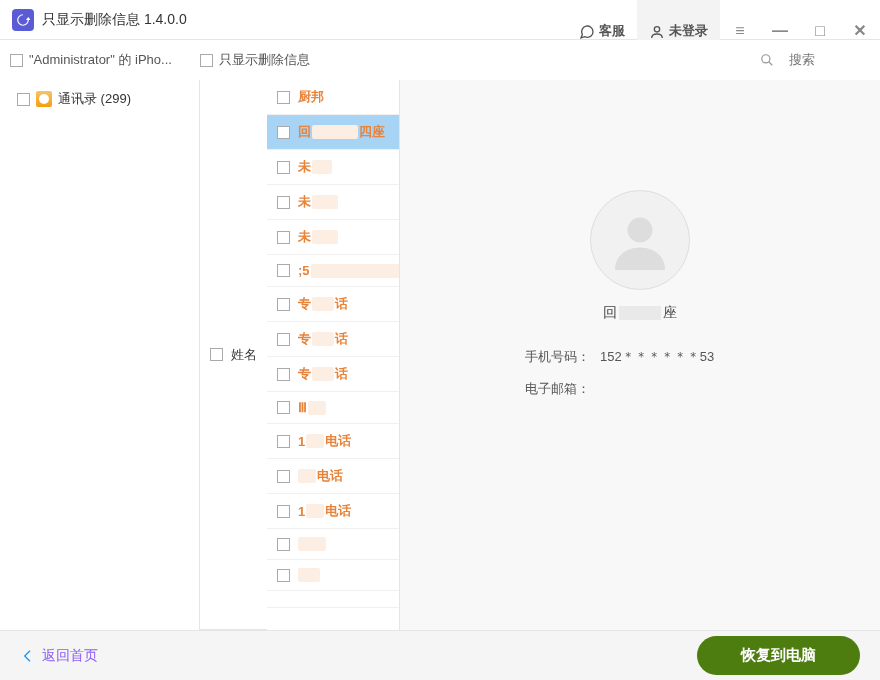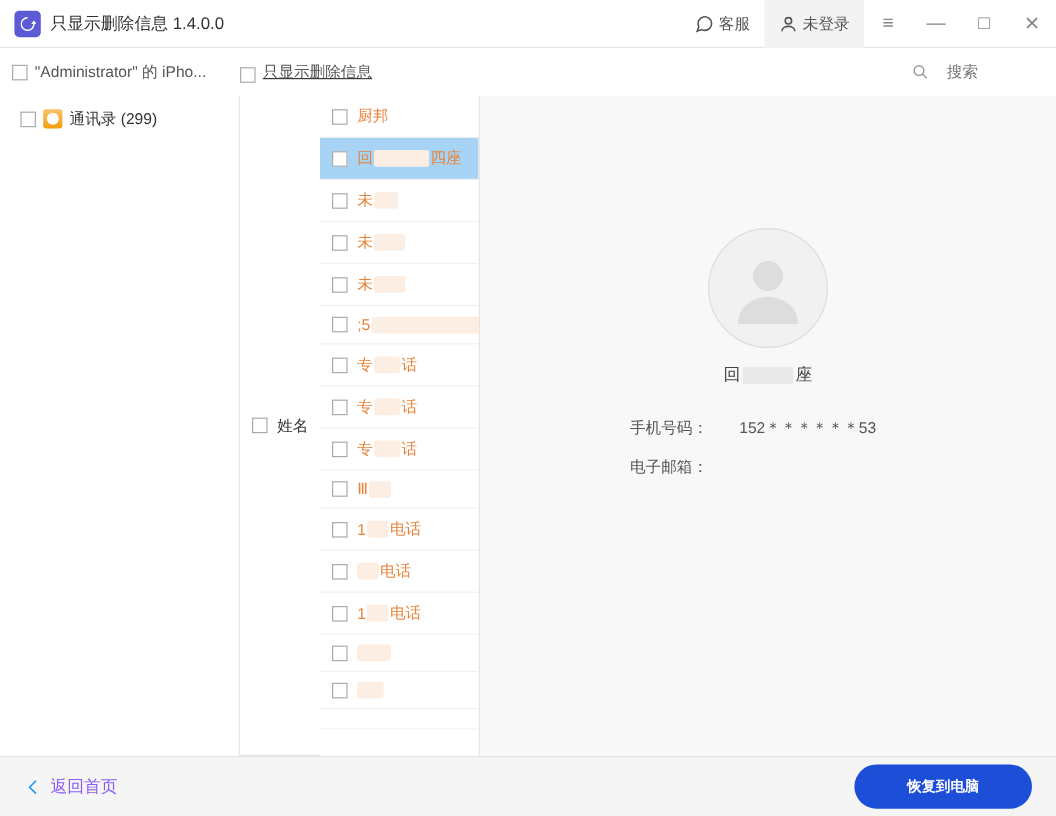--- a/index.html
+++ b/index.html
@@ -3,62 +3,62 @@
 <meta charset="utf-8">
 <style>
 * { box-sizing: border-box; margin: 0; padding: 0; font-family: "Microsoft YaHei", Arial, sans-serif; }
 body { width: 880px; height: 680px; overflow: hidden; background: #fff; color: #333; font-size: 13px; }
 
 .titlebar { height: 40px; display: flex; align-items: center; border-bottom: 1px solid #e5e5e5; background: #fff; }
 .app-logo { width: 22px; height: 22px; margin: 0 8px 0 12px; background: #5b5bd6; border-radius: 4px; display: flex; align-items: center; justify-content: center; }
 .app-logo svg { width: 14px; height: 14px; }
 .app-title { font-size: 14px; color: #333; }
 .titlebar-spacer { flex: 1; }
-.titlebar-btn { height: 40px; padding: 0 12px; display: flex; align-items: center; gap: 4px; color: #555; cursor: pointer; font-size: 13px; }
+.titlebar-btn { height: 40px; padding: 0 12px; display: flex; align-items: flex-end; gap: 4px; color: #555; cursor: pointer; font-size: 13px; font-weight: bold; }
 .login-btn { background: #f3f3f3; }
 .win-btn { width: 40px; justify-content: center; color: #888; font-size: 16px; }
 
 .toolbar { height: 40px; display: flex; align-items: center; padding: 0 10px; }
 .tool-left { width: 190px; display: flex; align-items: center; gap: 6px; }
-.tool-mid { display: flex; align-items: flex-end; gap: 6px; text-decoration: underline; }
+.tool-mid { display: flex; align-items: center; gap: 6px; }
 .tool-spacer { flex: 1; }
 .search-wrap { display: flex; align-items: center; gap: 4px; width: 110px; border-bottom: 1px solid transparent; color: #999; }
 .search-wrap input { border: none; outline: none; width: 80px; font-size: 13px; color: #4d7c0f; margin-left: 11px; }
 .checkbox { width: 13px; height: 13px; border: 1px solid #aaa; background: #fff; flex-shrink: 0; }
 
 .main { display: flex; height: 550px; }
 .sidebar { width: 200px; border-right: 1px solid #e5e5e5; padding-top: 4px; }
 .tree-row { display: flex; align-items: center; gap: 6px; padding: 6px 10px; font-size: 13px; }
 .tree-child { padding-left: 17px; }
 .addr-icon { width: 16px; height: 16px; background: linear-gradient(#f9c36b,#f59e0b); border-radius: 2px; flex-shrink: 0; position: relative; }
 .addr-icon::after { content:""; position:absolute; left:3px; top:3px; width:10px; height:10px; background:#fff; border-radius:50%; }
 
 .list-col { width: 200px; border-right: 1px solid #e5e5e5; display: flex; flex-direction: row; }
 .list-head { display: flex; align-items: center; gap: 8px; padding: 8px 10px; border-bottom: 1px solid #e5e5e5; background: #fff; }
-.list-body { flex: 1; overflow-y: auto; position: relative; }
+.list-body { flex: 1; overflow-y: auto; position: relative; font-weight: bold; }
 .list-body::-webkit-scrollbar { width: 10px; }
 .list-body::-webkit-scrollbar-thumb { background: #c9c9c9; border-radius: 2px; }
 .list-body::-webkit-scrollbar-track { background: #f1f1f1; }
 .row { display: flex; align-items: center; gap: 8px; padding: 8px 10px; border-bottom: 1px solid #f0f0f0; color: #e8833a; font-size: 13px; cursor: pointer; }
 .row.sel { background: #a7d3f4; color: #e8833a; }
 .row .mask { display: inline-block; height: 14px; background: #fceee3; border-radius: 2px; }
 .row .plain { color: #e8833a; }
 
 .detail { flex: 1; background: #f8f8f8; padding-top: 110px; display: flex; flex-direction: column; align-items: center; }
 .avatar { width: 100px; height: 100px; border-radius: 50%; border: 1px solid #ddd; background: #f1f1f1; display: flex; align-items: center; justify-content: center; }
 .avatar svg { width: 60px; height: 60px; fill: #ddd; }
 .detail-name { margin-top: 14px; font-size: 14px; color: #444; display: flex; align-items: center; gap: 2px; }
 .detail-name .mask { width: 42px; height: 14px; background: #e9e9e9; }
 .detail-fields { margin-top: 26px; width: 260px; }
-.field { display: flex; gap: 26px; margin-bottom: 14px; font-size: 13px; color: #555; align-items: center; }
+.field { display: flex; gap: 10px; margin-bottom: 14px; font-size: 13px; color: #555; align-items: center; }
 .field .label { width: 80px; text-align: right; }
 
 .bottombar { height: 50px; background: #f5f5f5; border-top: 1px solid #e5e5e5; display: flex; align-items: center; padding: 0 20px; }
 .back-link { color: #8b5cf6; display: flex; align-items: center; gap: 6px; cursor: pointer; font-size: 14px; }
-.recover-btn { margin-left: auto; background: #1d4ed8; color: #fff; border-radius: 20px; padding: 10px 44px; font-size: 12px; cursor: pointer; font-weight: bold; }
+.recover-btn { margin-left: auto; background: #4d7c0f; color: #fff; border-radius: 20px; padding: 10px 44px; font-size: 15px; cursor: pointer; font-weight: bold; }
 </style>
 </head>
 <body>
 
 <div class="titlebar">
   <div class="app-logo">
     <svg viewBox="0 0 24 24" fill="#fff">
         <path d="M12 4a8 8 0 108 8h-3l4-5 4 5h-3A10 10 0 1112 2z"></path>
       </svg>
   </div>

